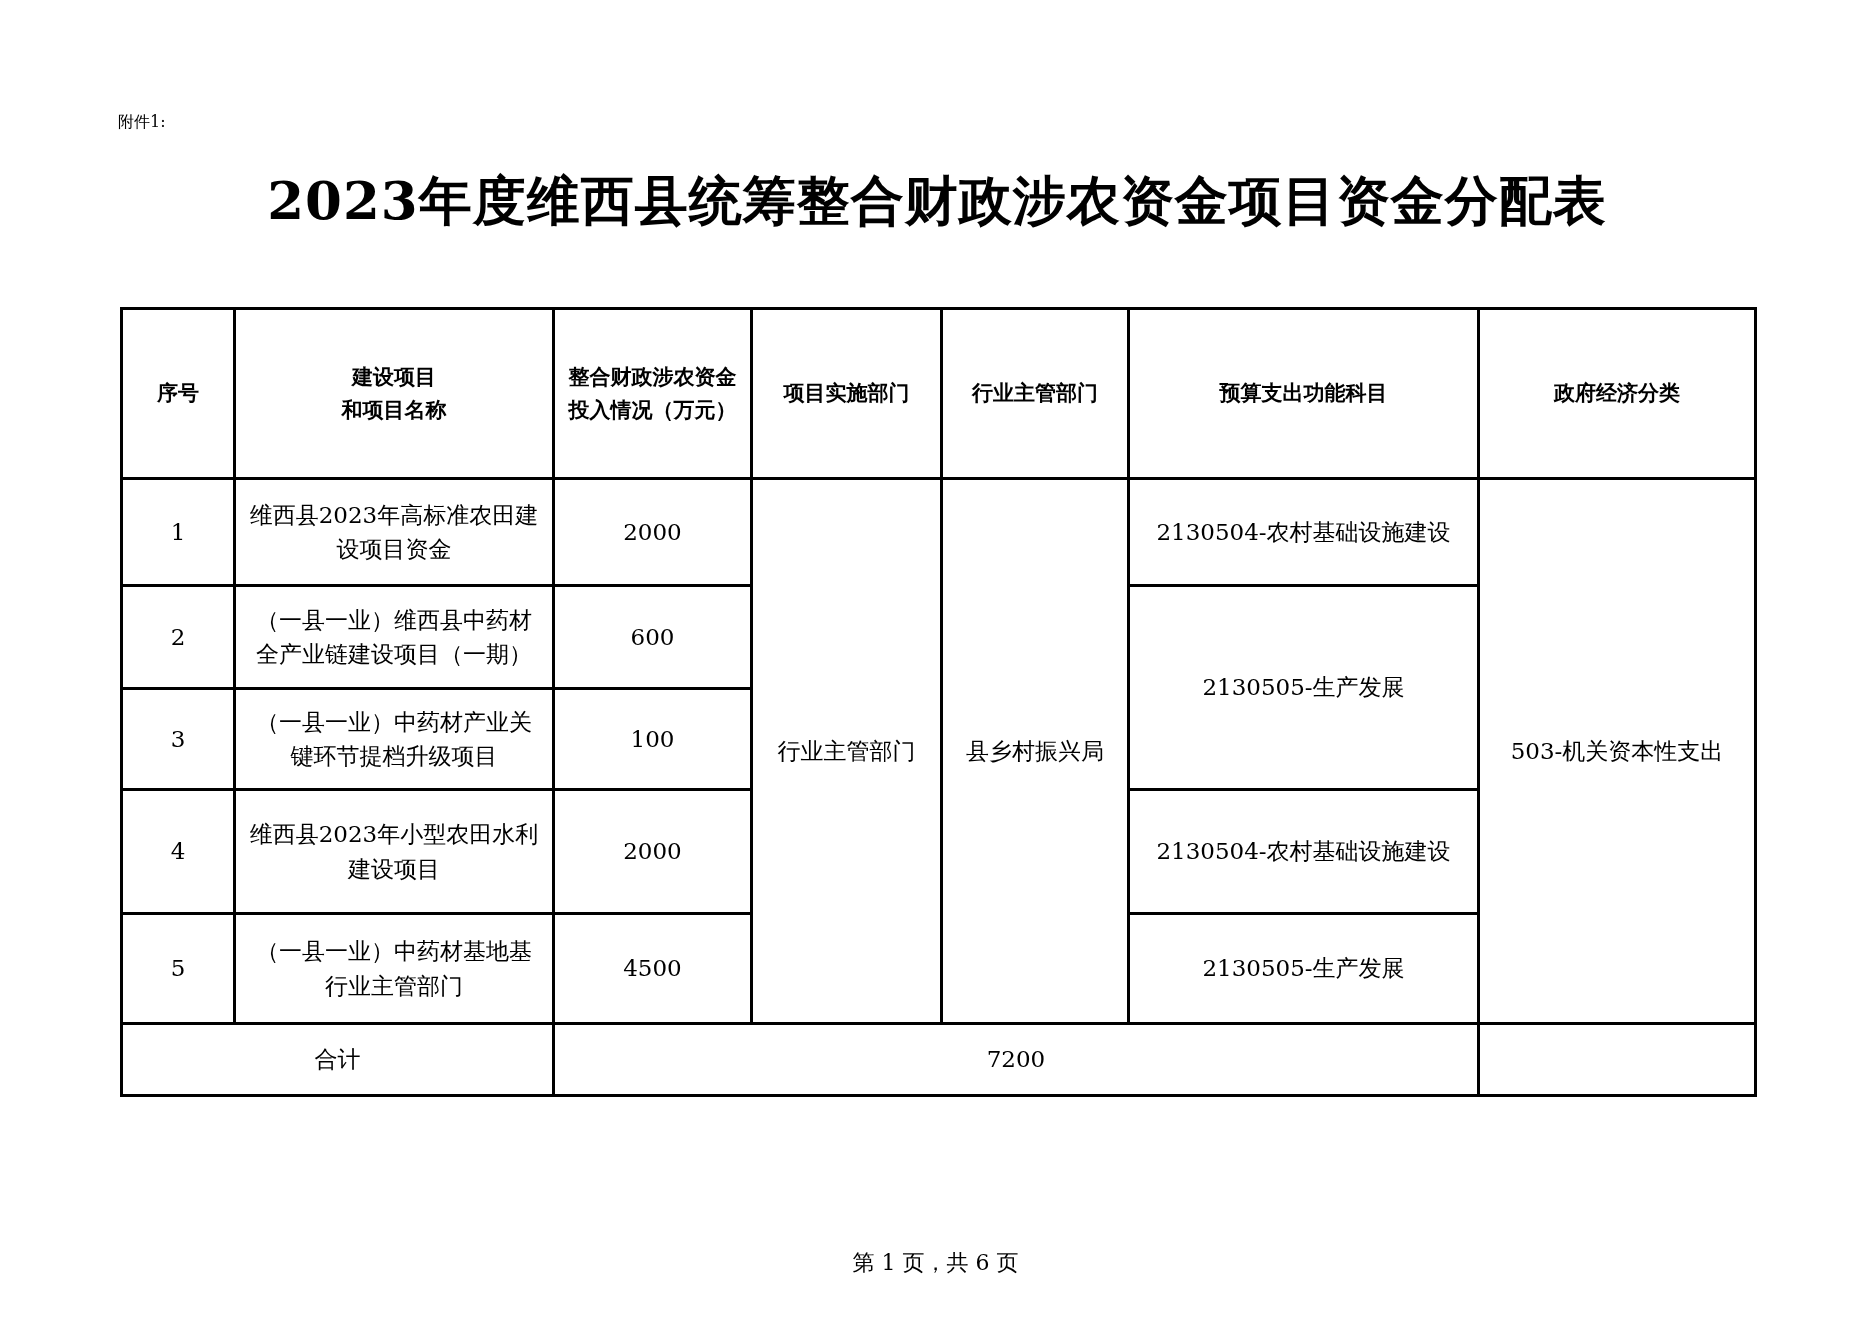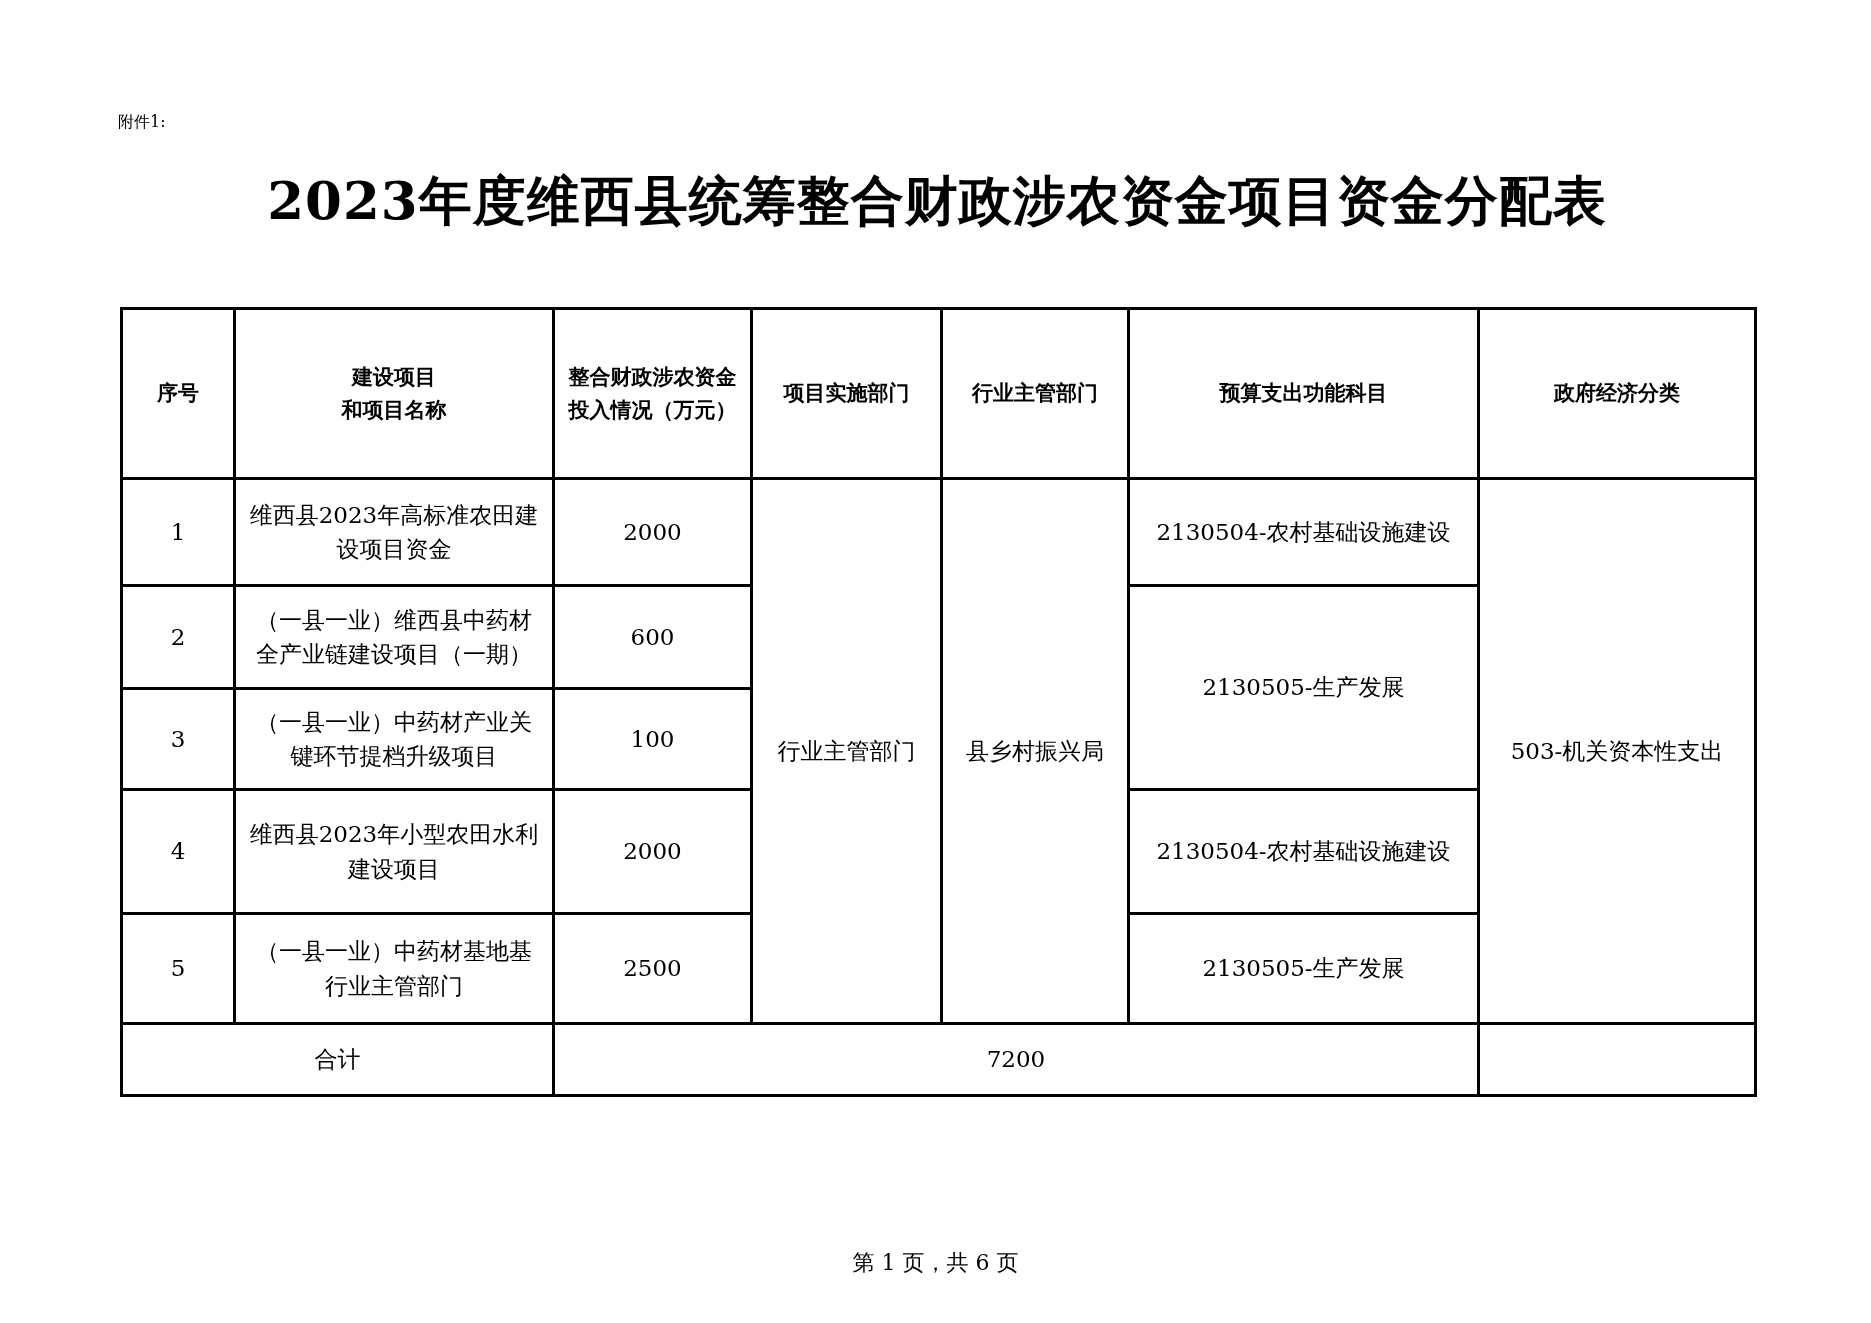--- a/index.html
+++ b/index.html
@@ -130,21 +130,21 @@
       <td class="body-cell">维西县2023年小型农田水利
 建设项目</td>
       <td class="body-cell">2000</td>
       <td class="body-cell">2130504-农村基础设施建设</td>
     </tr>
 
     <tr style="height:110px">
       <td class="body-cell">5</td>
       <td class="body-cell">（一县一业）中药材基地基
 行业主管部门</td>
-      <td class="body-cell">2500</td>
+      <td class="body-cell">4500</td>
       <td class="body-cell">2130505-生产发展</td>
     </tr>
 
     <tr style="height:72px">
       <td class="body-cell" colspan="2">合计</td>
       <td class="body-cell" colspan="4">7200</td>
       <td class="body-cell"></td>
     </tr>
   </tbody>
 </table>

